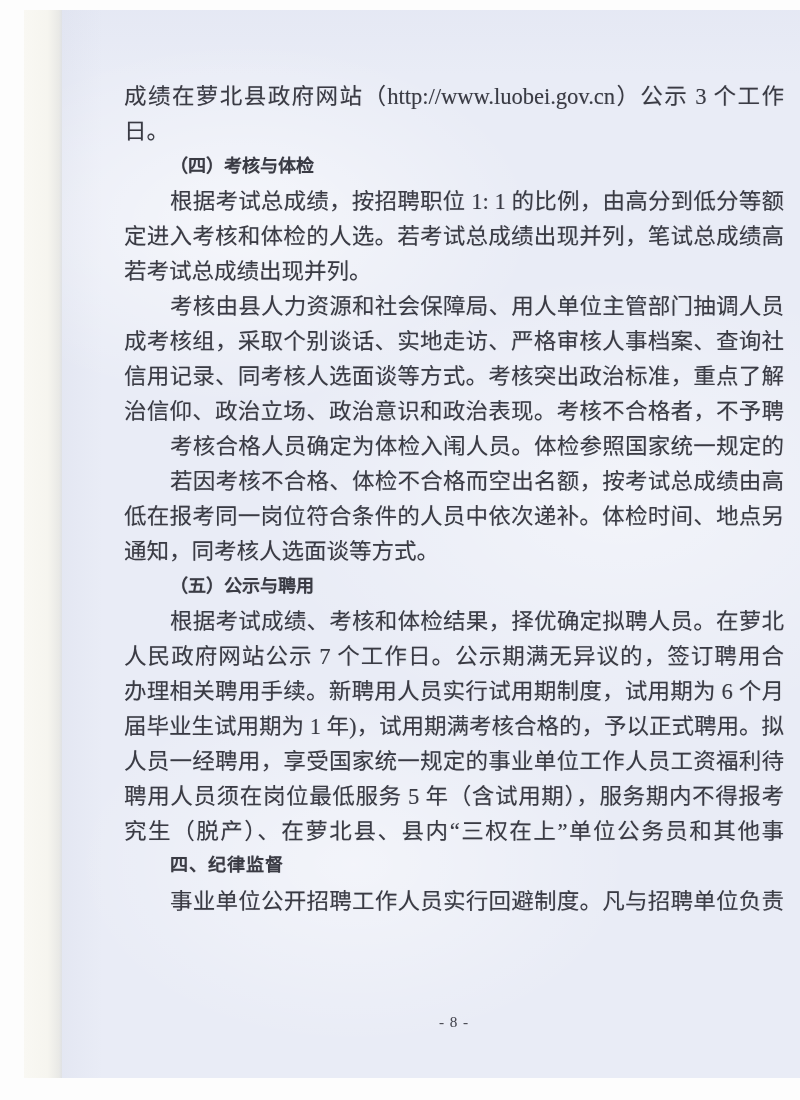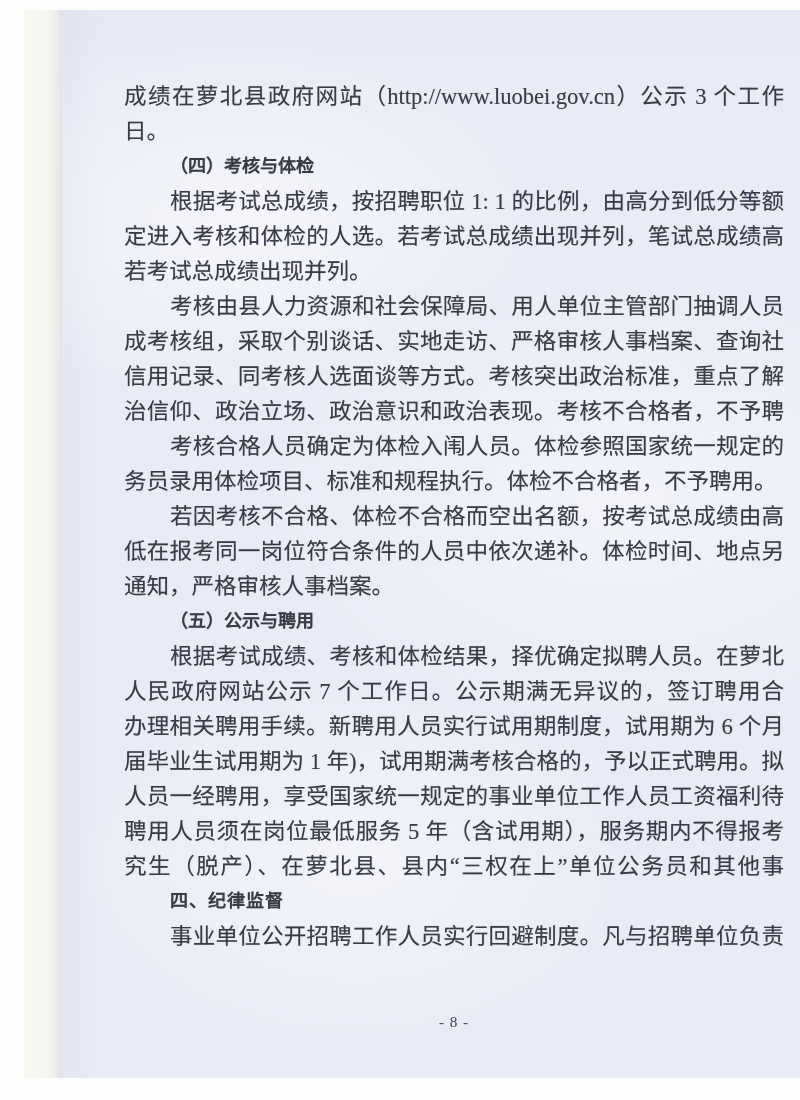--- a/index.html
+++ b/index.html
@@ -34,21 +34,21 @@
     white-space:nowrap;text-align:left;
   }
   .line.fill{
     white-space:normal;
     text-align:justify;
     text-align-last:justify;
     overflow:hidden;
   }
   .line.indent{text-indent:46px;}
   .line.bold{font-weight:bold;font-size:18px;}
-  .line.hei{font-family:Liberation Sans, sans-serif;letter-spacing:1px;}
+  .line.hei{font-family:Liberation Mono, monospace;letter-spacing:1px;}
   .footer{
     position:absolute;left:100px;top:1004px;width:660px;
     text-align:center;font-size:15px;color:#4a4b54;
     letter-spacing:1px;
     text-shadow:0.3px 0.3px 0.6px rgba(70,70,80,0.35);
   }
 </style>
 </head>
 <body>
 
@@ -59,24 +59,23 @@
       <div class="line">日。</div>
       <div class="line indent bold">（四）考核与体检</div>
       <div class="line indent fill">根据考试总成绩，按招聘职位 1: 1 的比例，由高分到低分等额确</div>
       <div class="line fill">定进入考核和体检的人选。若考试总成绩出现并列，笔试总成绩高者</div>
       <div class="line">若考试总成绩出现并列。</div>
       <div class="line indent fill">考核由县人力资源和社会保障局、用人单位主管部门抽调人员组</div>
       <div class="line fill">成考核组，采取个别谈话、实地走访、严格审核人事档案、查询社会</div>
       <div class="line fill">信用记录、同考核人选面谈等方式。考核突出政治标准，重点了解政</div>
       <div class="line fill">治信仰、政治立场、政治意识和政治表现。考核不合格者，不予聘用。</div>
       <div class="line indent fill">考核合格人员确定为体检入闱人员。体检参照国家统一规定的公</div>
-      <div class="line">务员录用体检项目、标准和规程执行。体检不合格者，不予聘用。</div>
       <div class="line indent fill">若因考核不合格、体检不合格而空出名额，按考试总成绩由高到</div>
       <div class="line fill">低在报考同一岗位符合条件的人员中依次递补。体检时间、地点另行</div>
-      <div class="line">通知，严格审核人事档案。</div>
+      <div class="line">通知，同考核人选面谈等方式。</div>
       <div class="line indent bold">（五）公示与聘用</div>
       <div class="line indent fill">根据考试成绩、考核和体检结果，择优确定拟聘人员。在萝北县</div>
       <div class="line fill">人民政府网站公示 7 个工作日。公示期满无异议的，签订聘用合同，</div>
       <div class="line fill">办理相关聘用手续。新聘用人员实行试用期制度，试用期为 6 个月(应</div>
       <div class="line fill">届毕业生试用期为 1 年)，试用期满考核合格的，予以正式聘用。拟聘</div>
       <div class="line fill">人员一经聘用，享受国家统一规定的事业单位工作人员工资福利待遇，</div>
       <div class="line fill">聘用人员须在岗位最低服务 5 年（含试用期），服务期内不得报考研</div>
       <div class="line fill">究生（脱产）、在萝北县、县内“三权在上”单位公务员和其他事</div>
       <div class="line indent bold hei">四、纪律监督</div>
       <div class="line indent fill">事业单位公开招聘工作人员实行回避制度。凡与招聘单位负责人</div>

